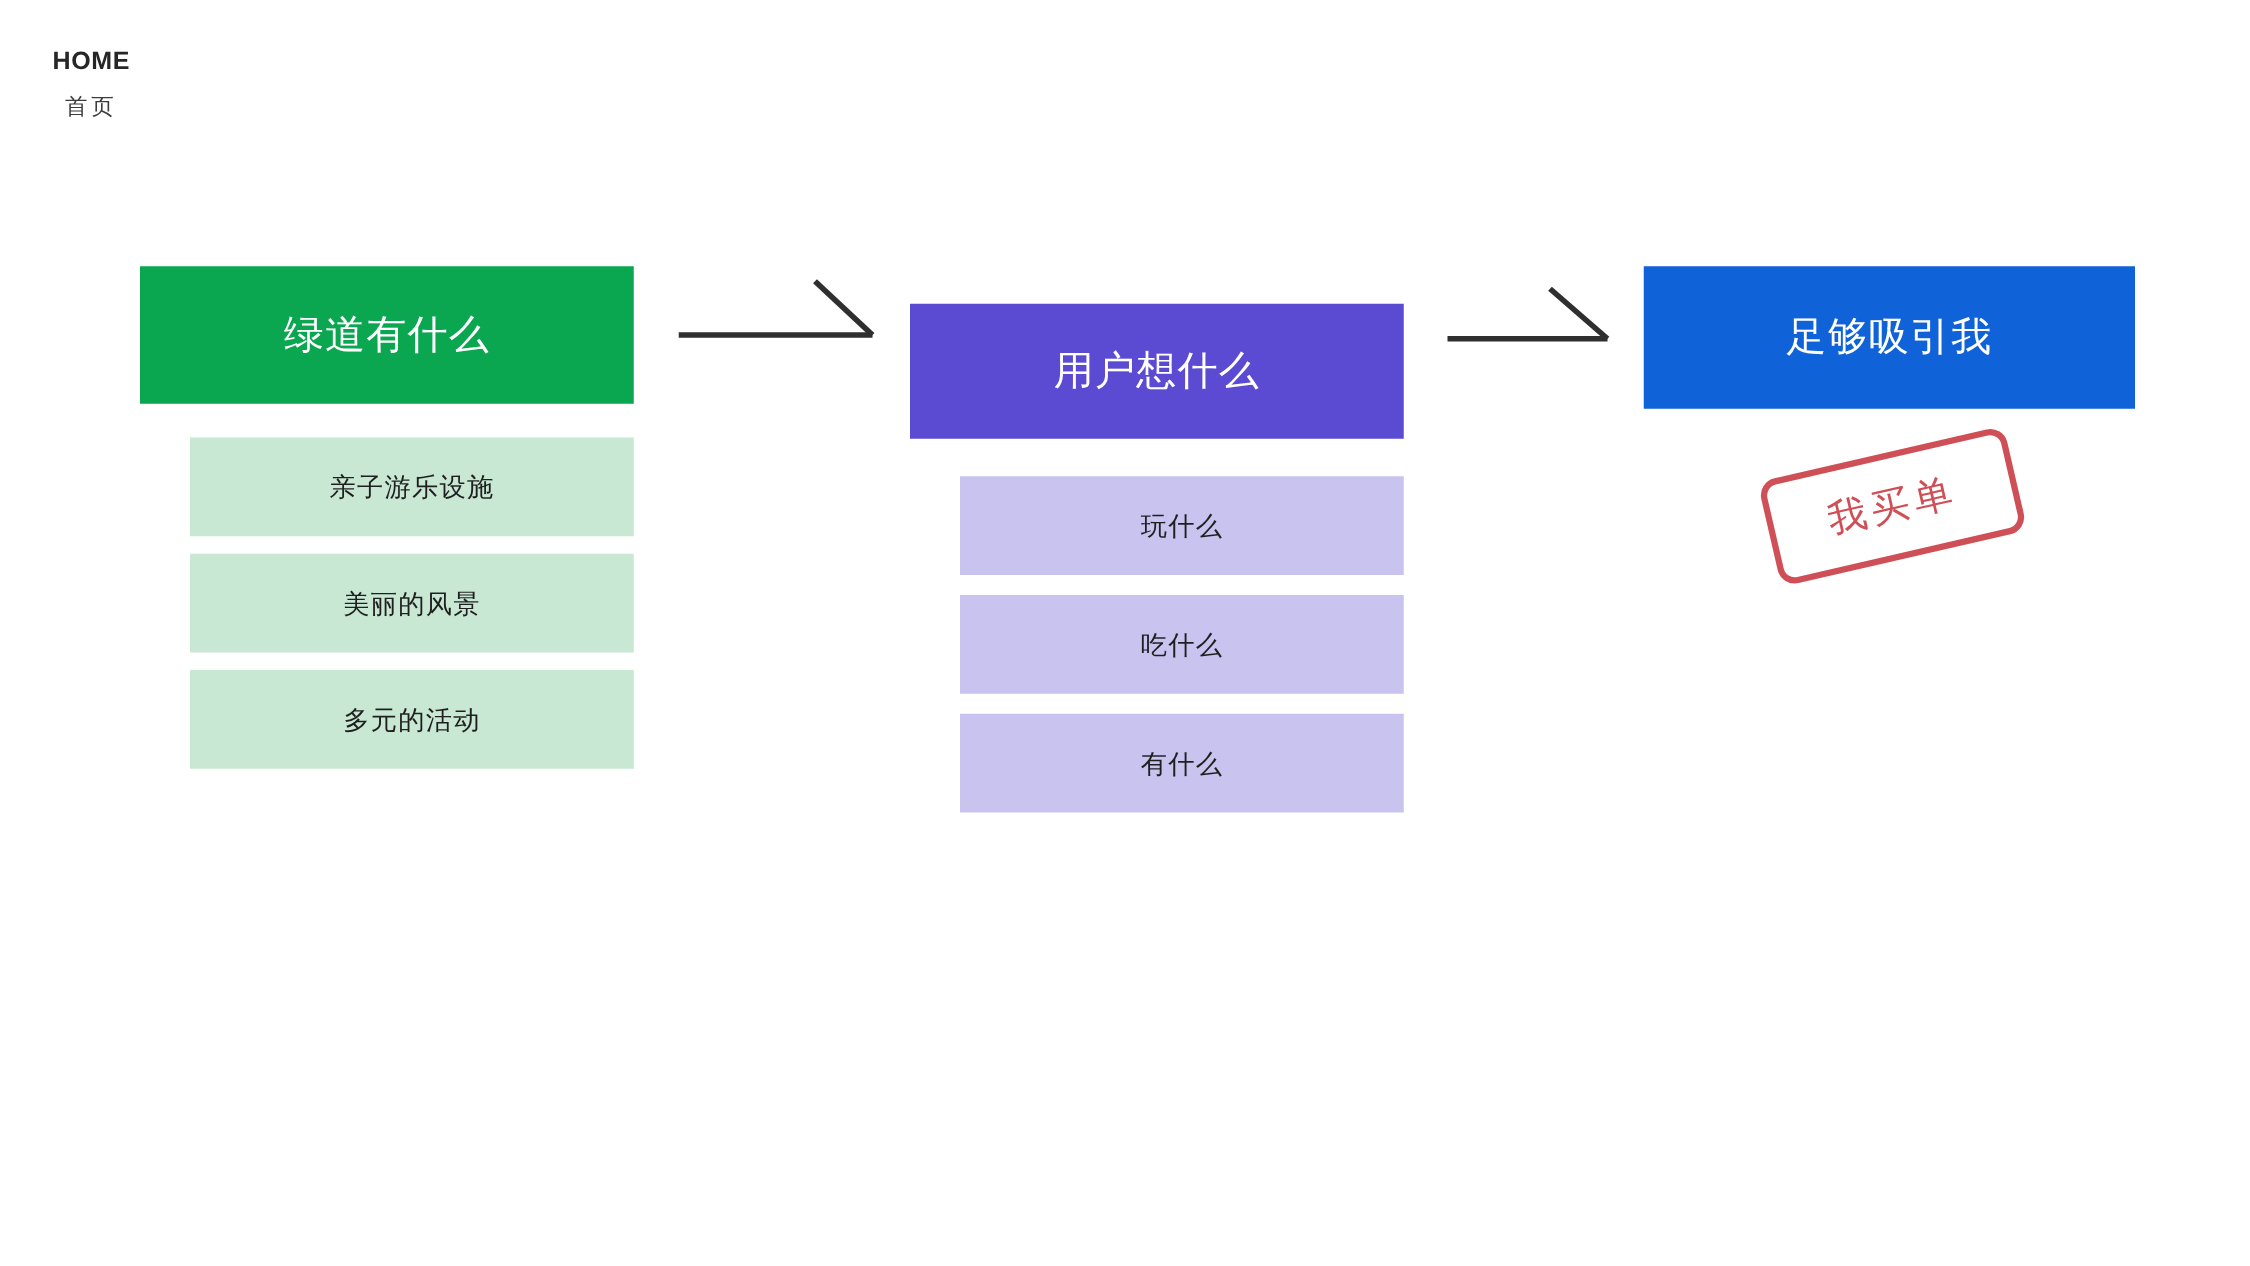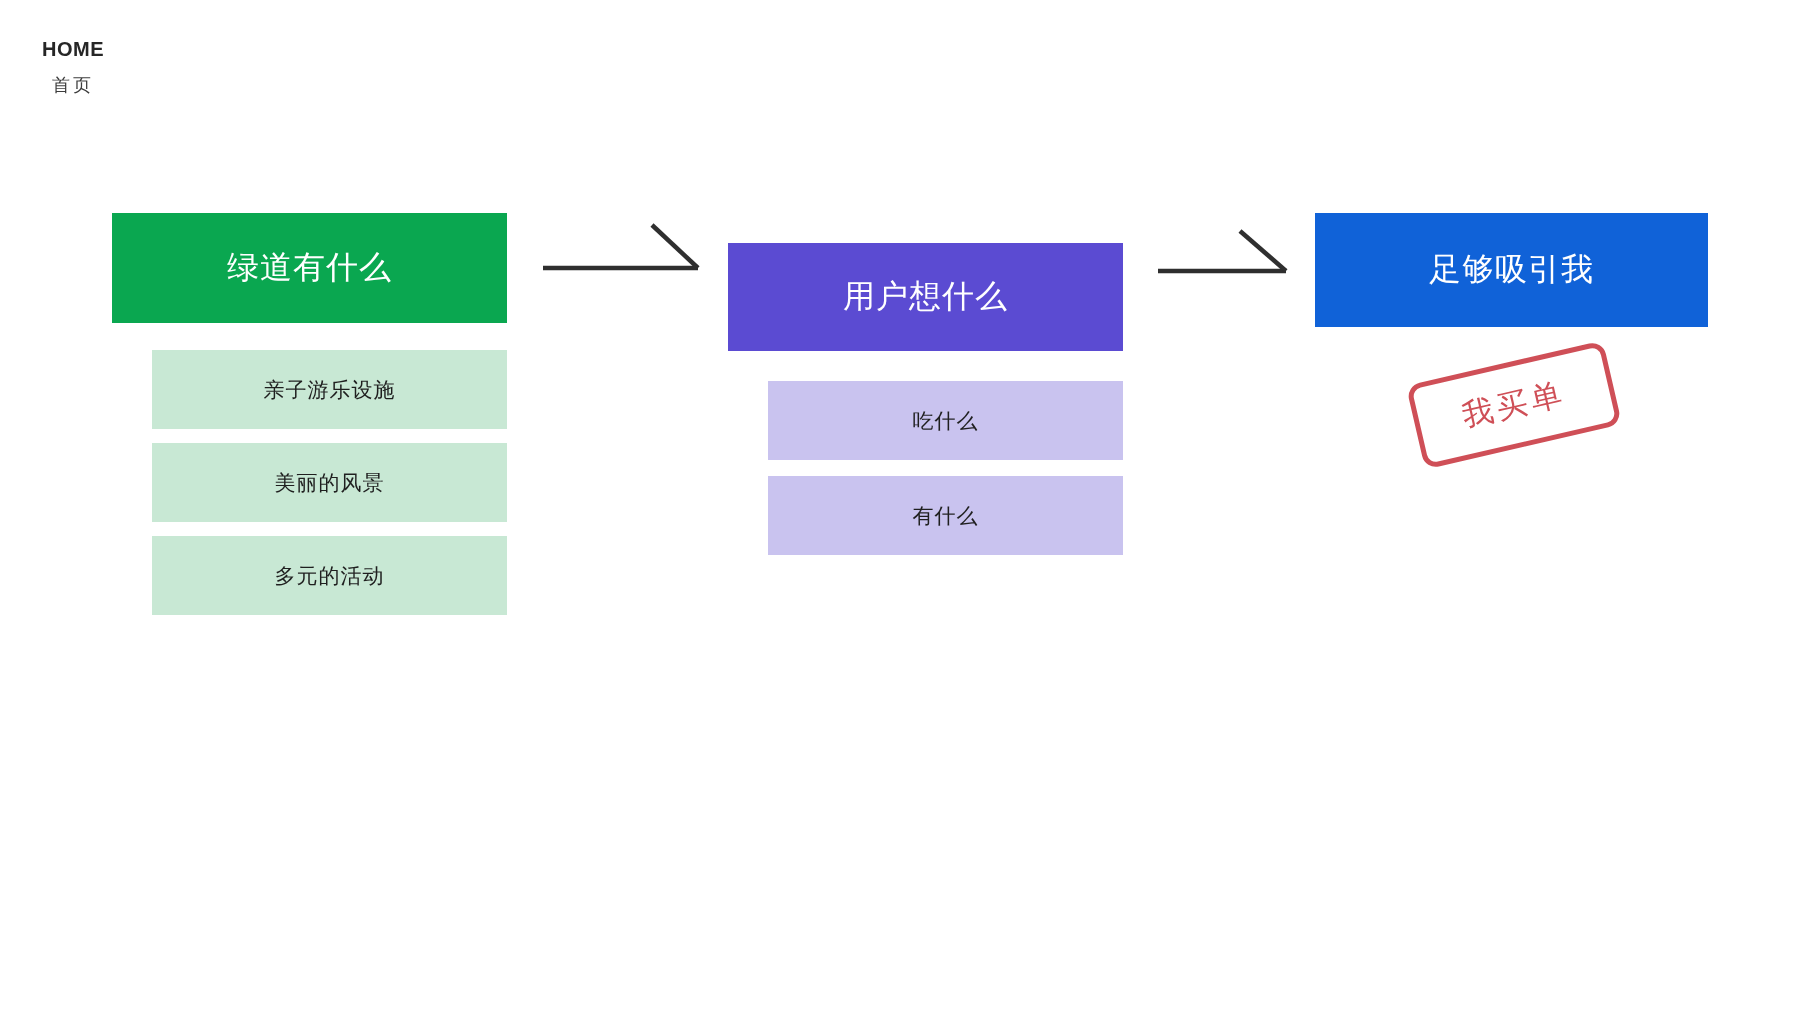--- a/index.html
+++ b/index.html
@@ -112,20 +112,21 @@
     <div class="item">多元的活动</div>
   </section>
 
   <svg class="arrow arrow1" width="160" height="50" viewBox="0 0 160 50">
     <line x1="1" y1="46" x2="156" y2="46"></line>
     <line x1="110" y1="3" x2="156" y2="46"></line>
   </svg>
 
   <section class="col col2">
     <div class="hdr">用户想什么</div>
+    <div class="item">玩什么</div>
     <div class="item">吃什么</div>
     <div class="item">有什么</div>
   </section>
 
   <svg class="arrow arrow2" width="132" height="48" viewBox="0 0 132 48">
     <line x1="1" y1="45" x2="129" y2="45"></line>
     <line x1="83" y1="5" x2="129" y2="45"></line>
   </svg>
 
   <section class="col col3">

